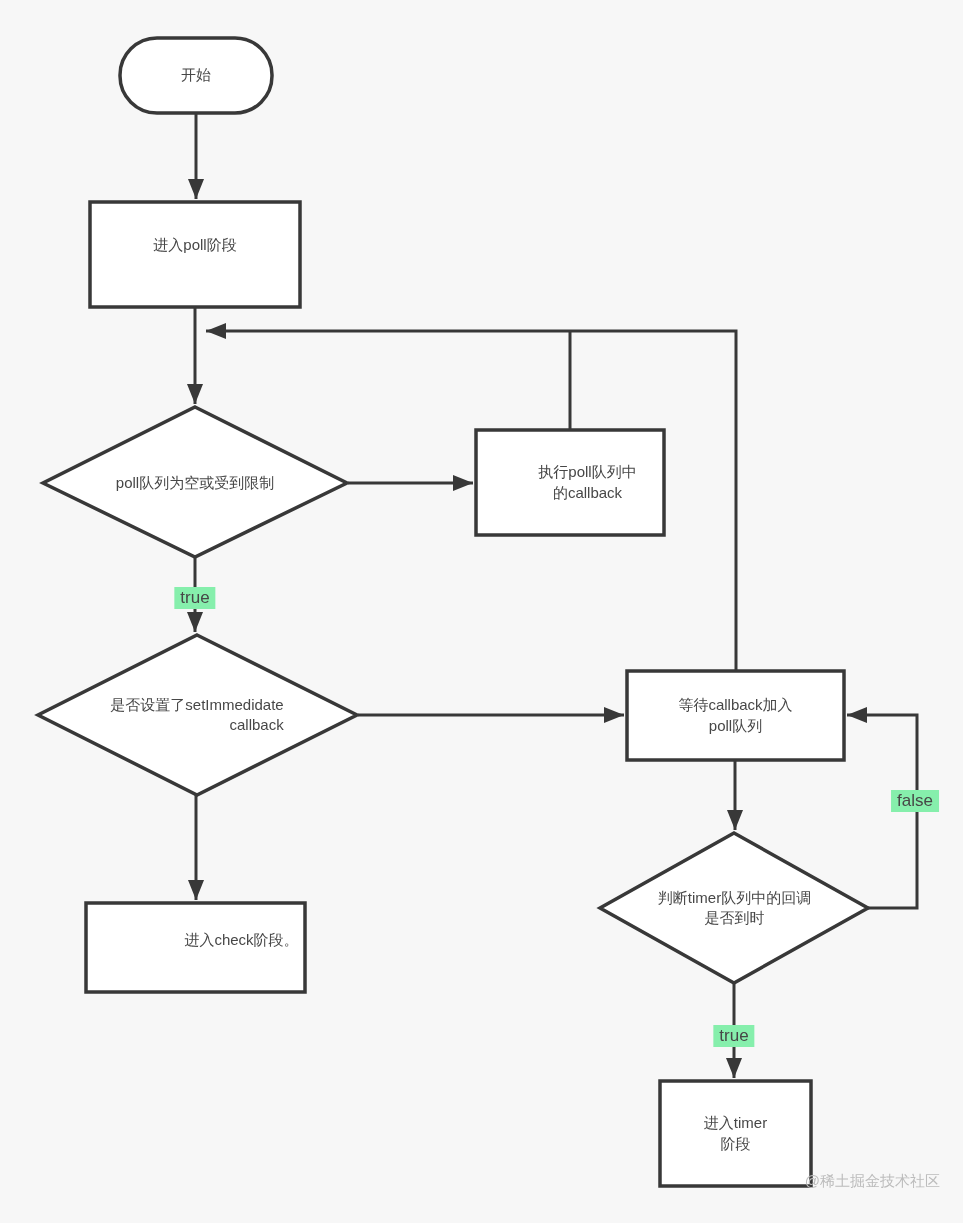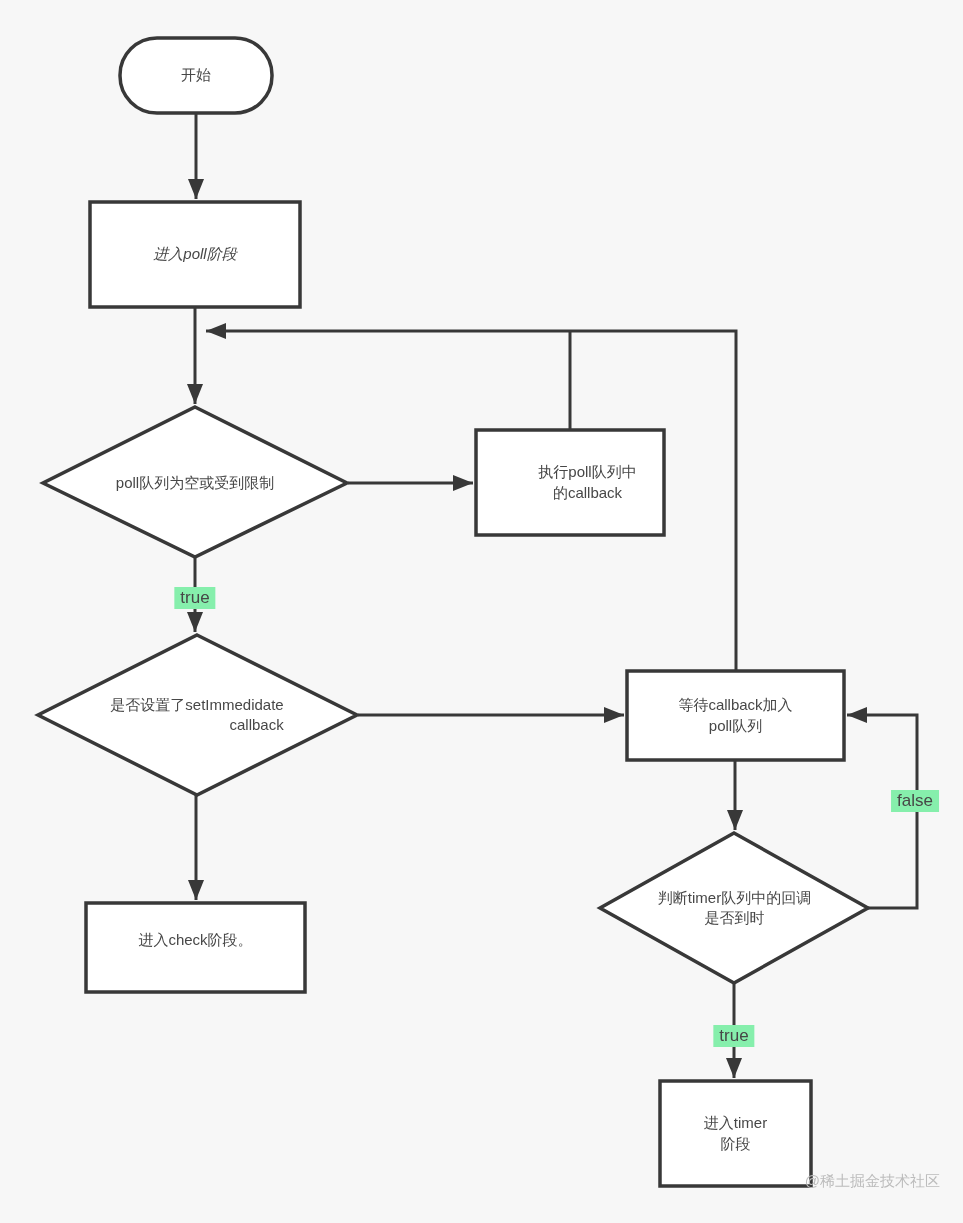--- a/index.html
+++ b/index.html
@@ -70,37 +70,37 @@
     <rect class="shape" x="476" y="430" width="188" height="105"></rect>
     <polygon class="shape" points="197,635 357,715 197,795 38,715"></polygon>
     <rect class="shape" x="627" y="671" width="217" height="89"></rect>
     <polygon class="shape" points="734,833 868,908 734,983 600,908"></polygon>
     <rect class="shape" x="86" y="903" width="219" height="89"></rect>
     <rect class="shape" x="660" y="1081" width="151" height="105"></rect>
   </svg>
 
   <div class="node-label" style="left:120px;top:38px;width:152px;height:75px;">开始</div>
 
-  <div class="node-label" style="left:90px;top:202px;width:210px;height:105px;font-style:italic;">进入poll阶段</div>
+  <div class="node-label" style="left:90px;top:193px;width:210px;height:105px;">进入poll阶段</div>
 
   <div class="node-label" style="left:55px;top:432px;width:280px;height:102px;">poll队列为空或受到限制</div>
 
   <div class="node-label" style="left:478px;top:432px;width:219px;height:101px;">执行poll队列中
 的callback</div>
 
   <div class="node-label" style="left:50px;top:657px;width:294px;height:116px;text-align:right;">是否设置了setImmedidate
 callback</div>
 
   <div class="node-label" style="left:629px;top:673px;width:213px;height:85px;">等待callback加入
 poll队列</div>
 
   <div class="node-label" style="left:608px;top:852px;width:253px;height:112px;">判断timer队列中的回调
 是否到时</div>
 
-  <div class="node-label" style="left:88px;top:905px;width:215px;height:71px;">进入check阶段。</div>
+  <div class="node-label" style="left:88px;top:905px;width:215px;height:71px;padding-left:46px;">进入check阶段。</div>
 
   <div class="node-label" style="left:662px;top:1083px;width:147px;height:101px;border-radius:15px;">进入timer
 阶段</div>
 
   <div class="edge-label" style="left:195px;top:598px;">true</div>
 
   <div class="edge-label" style="left:915px;top:801px;">false</div>
 
   <div class="edge-label" style="left:734px;top:1036px;">true</div>
 

